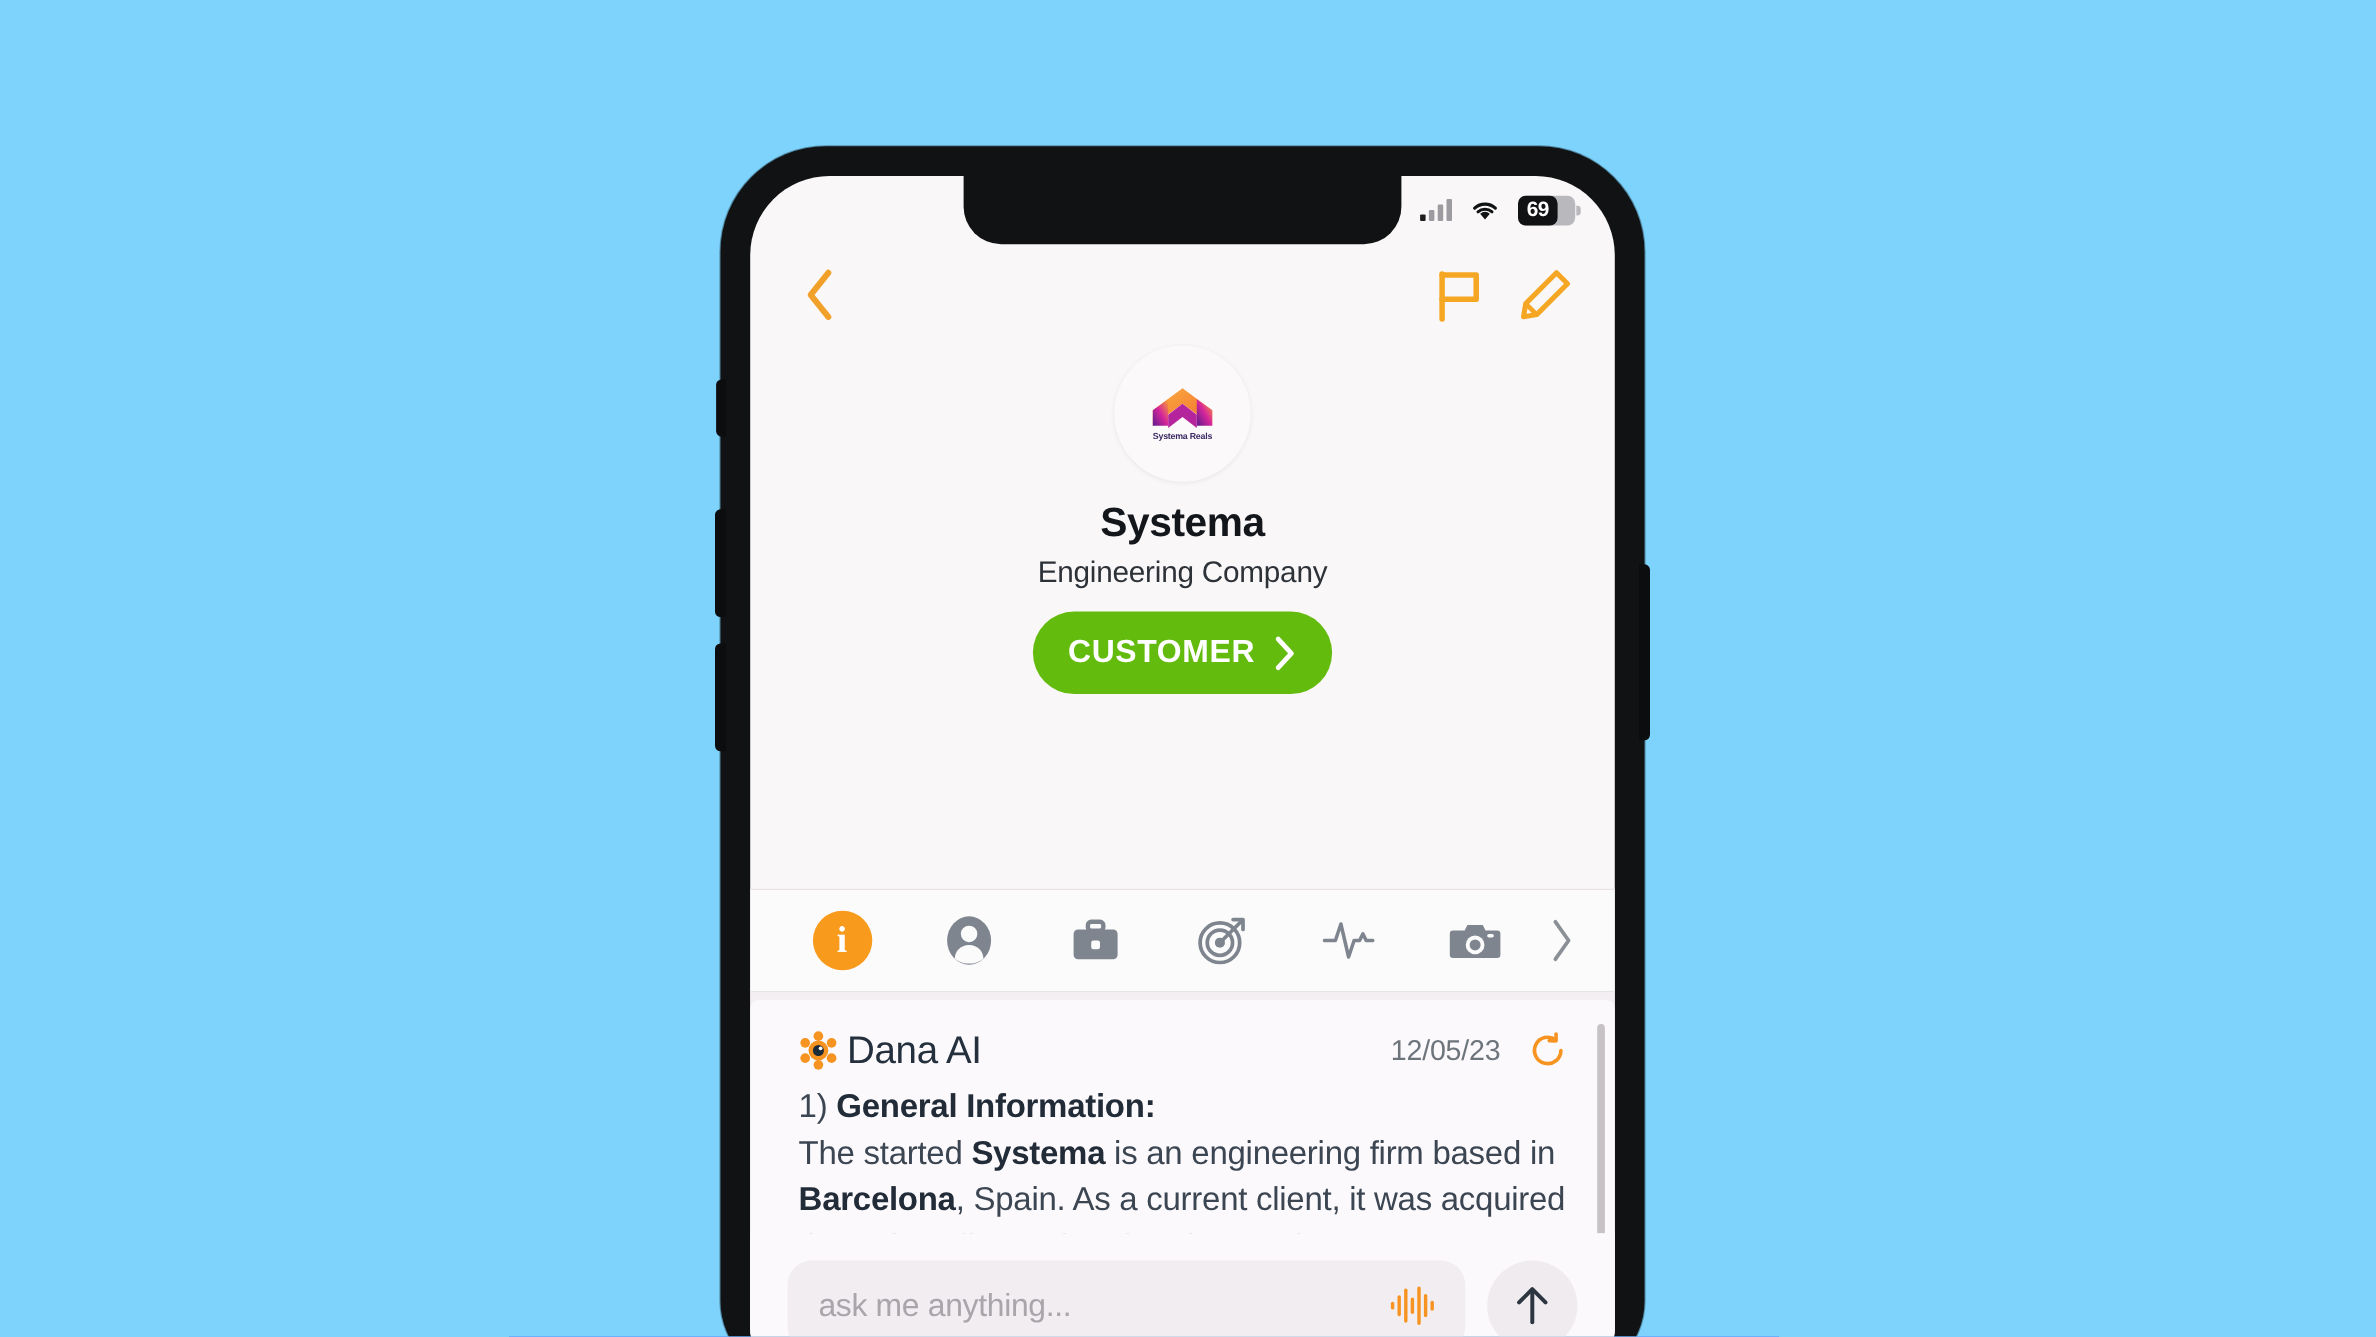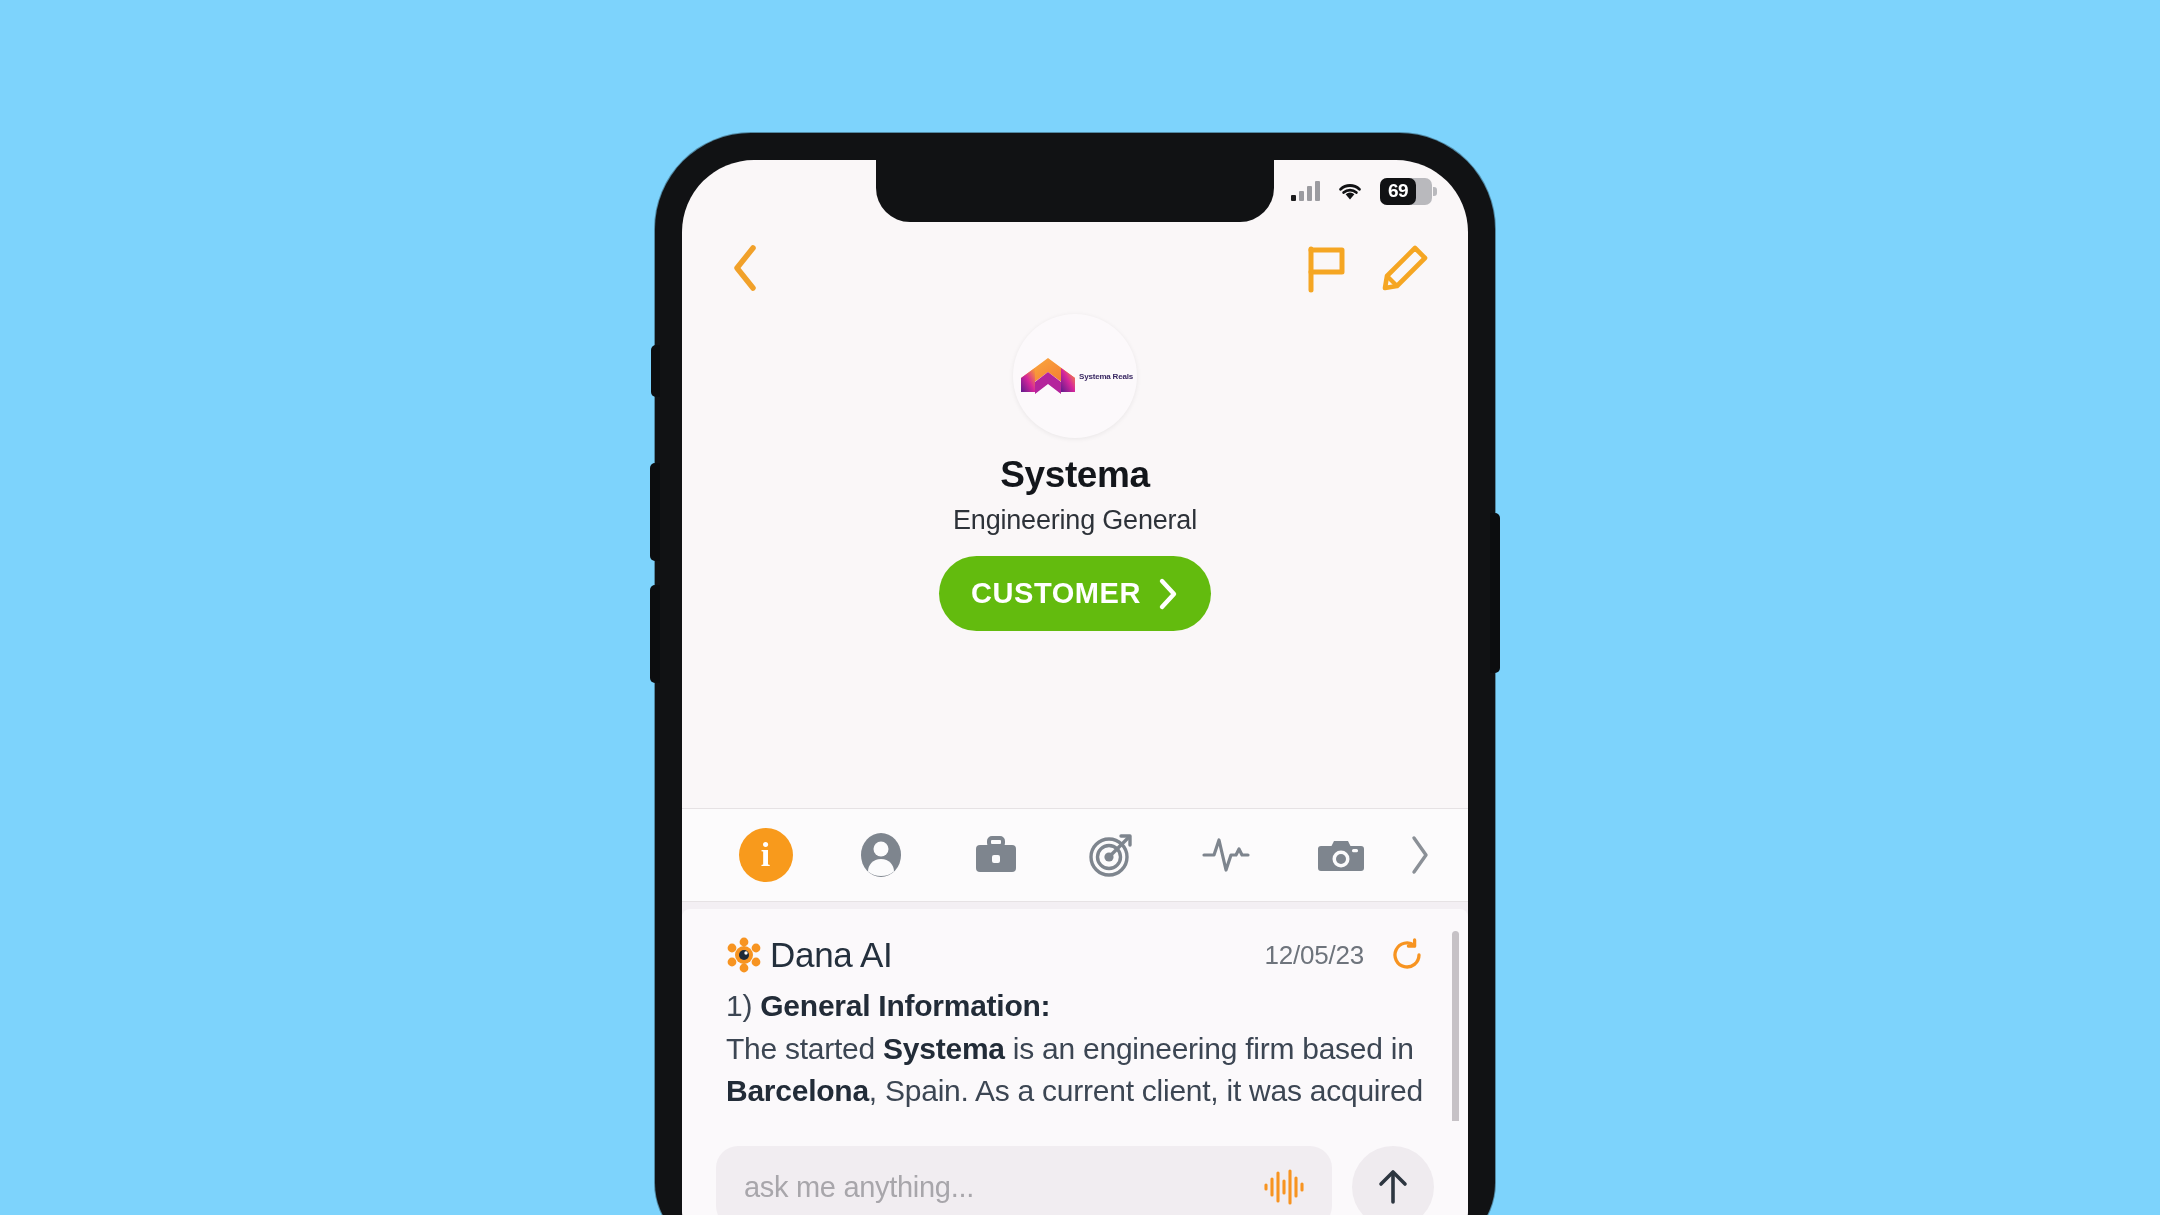--- a/index.html
+++ b/index.html
@@ -136,21 +136,21 @@
     top: 154px; left: 0; right: 0;
     display: flex;
     flex-direction: column;
     align-items: center;
   }
   #avatar {
     width: 124px; height: 124px;
     border-radius: 50%;
     background: #fcf9fb;
     box-shadow: 0 1px 5px rgba(0,0,0,.07);
-    display: flex; flex-direction: row;
+    display: flex; flex-direction: column;
     align-items: center; justify-content: center;
     overflow: hidden;
   }
   #avatar .mark { width: 62px; height: 40px; }
   #avatar .wordmark {
     font-size: 8px; font-weight: 700; color: #3b2a64;
     line-height: 1.05; text-align:center; margin-top:2px;
     letter-spacing:-0.2px;
   }
   #company-name {
@@ -384,21 +384,21 @@
             </defs>
             <path d="M31 2 L58 22 L58 36 L31 16 L4 36 L4 22 Z" fill="url(#lgB)"></path>
             <path d="M4 22 L18 12 L18 36 L4 36 Z" fill="url(#lgA)"></path>
             <path d="M58 22 L44 12 L44 36 L58 36 Z" fill="url(#lgA)"></path>
             <path d="M31 16 L44 26 L44 38 L31 28 L18 38 L18 26 Z" fill="#b4249c"></path>
           </svg>
           <div class="wordmark">Systema Reals</div>
         </div>
 
         <div id="company-name">Systema</div>
-        <div id="company-type">Engineering General</div>
+        <div id="company-type">Engineering Company</div>
 
         <div id="status-badge">
           <span>CUSTOMER</span>
           <svg width="22" height="34" viewBox="0 0 22 34">
             <path d="M5 4 L17 17 L5 30" stroke="#ffffff" stroke-width="4.4" fill="none" stroke-linecap="round" stroke-linejoin="round"></path>
           </svg>
         </div>
       </div>
 
       <div id="tabbar">

